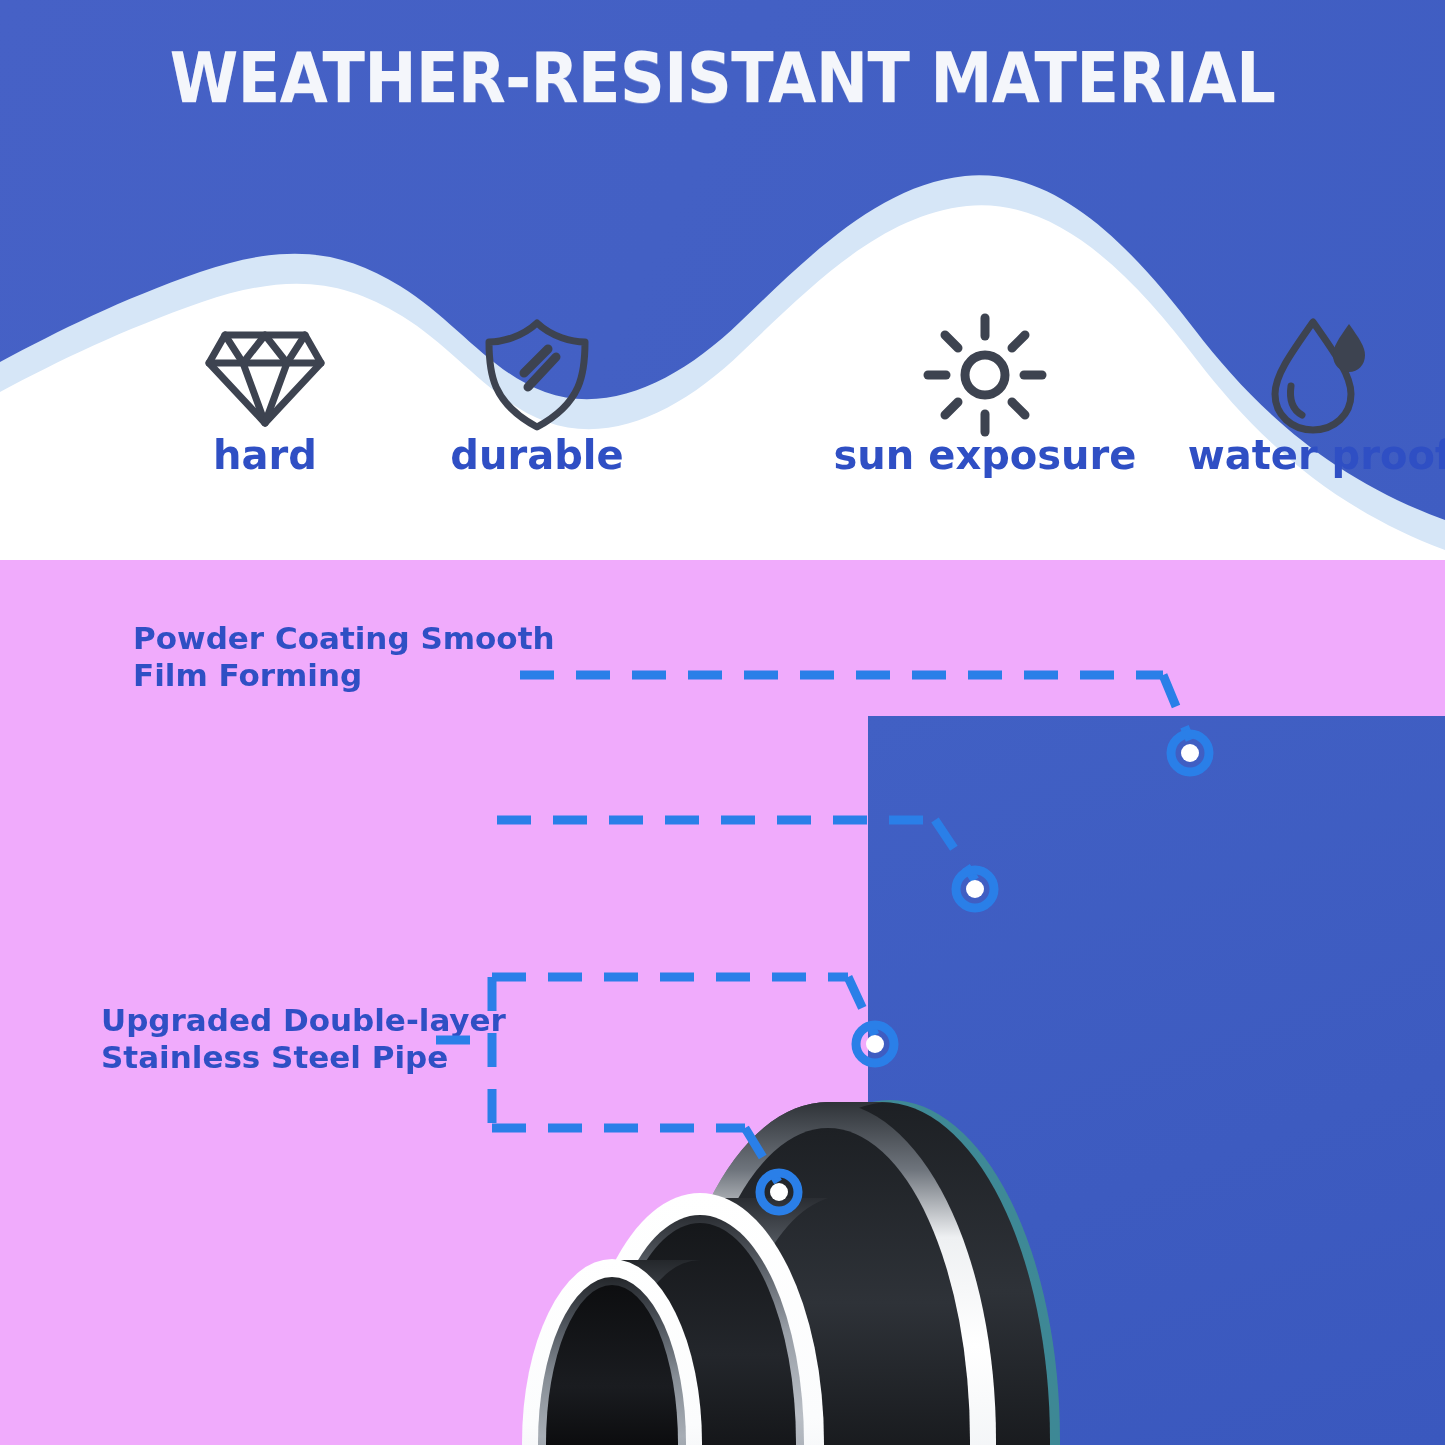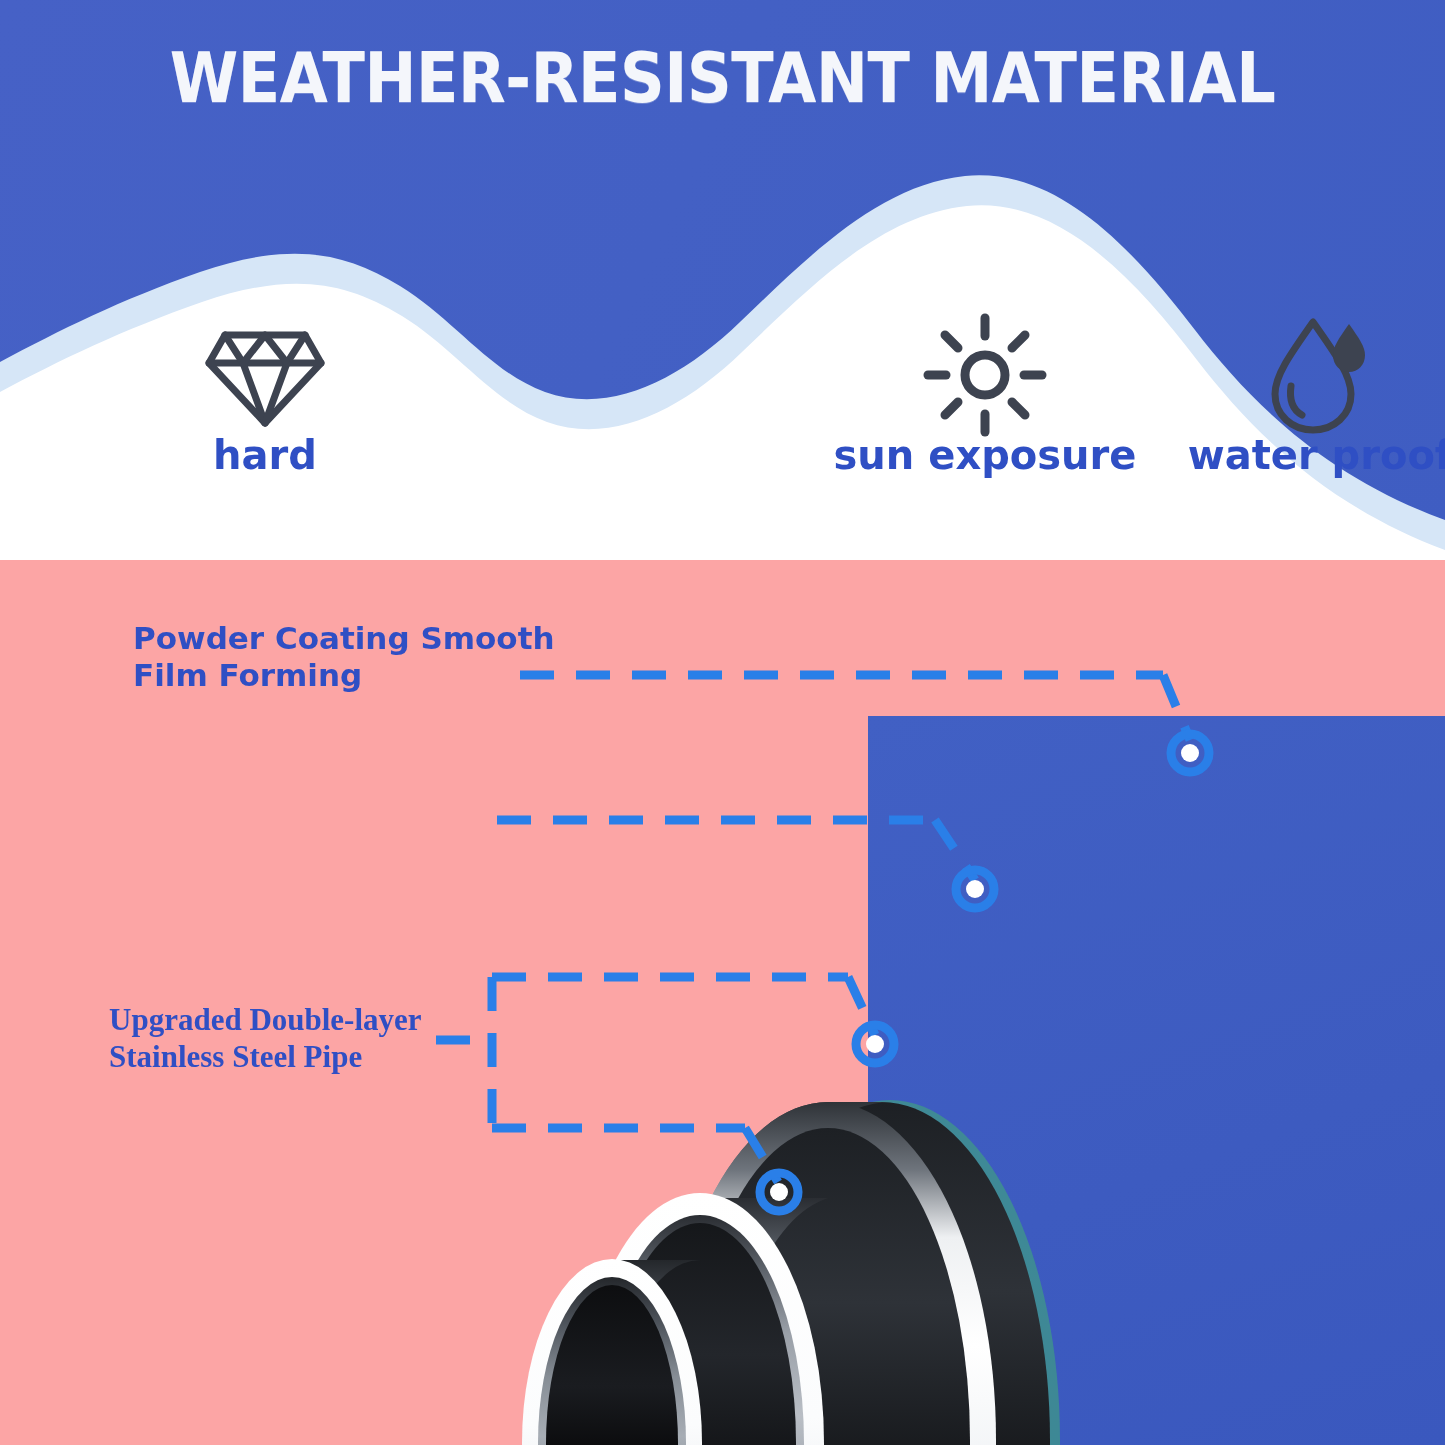--- a/index.html
+++ b/index.html
@@ -5,21 +5,21 @@
   * { margin:0; padding:0; box-sizing:border-box; }
   html, body {
     width:1445px; height:1445px;
     background:#ffffff;
     font-family:"Liberation Sans", sans-serif;
     overflow:hidden;
   }
   #stage {
     position:relative;
     width:1445px; height:1445px;
-    background:#fca5a5;
+    background:#f0abfc;
     overflow:hidden;
   }
 
   
   .banner {
     position:absolute; left:0; top:0;
     width:1445px; height:560px;
     background:linear-gradient(115deg,#4661c6 0%,#4360c4 45%,#3f5dc2 100%);
     overflow:hidden;
   }
@@ -83,21 +83,21 @@
     position:absolute;
     color:#2f4fc4;
     font-family:"DejaVu Sans", sans-serif;
     font-weight:700;
     font-size:31px;
     line-height:1.18;
     white-space:pre-line;
   }
   .c0 { left:133px; top:620px; }
   .c1 { left:190px; top:786px; }
-  .c2 { left:109px; top:1002px;font-family:Liberation Serif, serif; }
+  .c2 { left:101px; top:1002px; }
 
   
   .leaders { position:absolute; left:0; top:0; width:1445px; height:1445px; pointer-events:none; }
 </style>
 </head>
 <body>
 
 <div id="stage">
 
   <div class="banner">
@@ -134,20 +134,30 @@
           <path d="M22 16 H102 L118 44 L62 104 L6 44 Z"></path>
           <path d="M6 44 H118"></path>
           <path d="M22 16 L40 44 L62 104"></path>
           <path d="M102 16 L84 44 L62 104"></path>
           <path d="M40 44 L62 16 L84 44"></path>
         </svg>
       </div>
       <div class="flabel">hard</div>
     </div>
 
+    <div class="feature f1">
+      <div class="ficon">
+        <svg width="118" height="120" viewBox="0 0 118 120" fill="none" stroke="#3d4350" stroke-width="7" stroke-linejoin="round" stroke-linecap="round">
+          <path d="M59 8 C 44 22 24 27 11 27 C 11 58 14 88 59 112 C 104 88 107 58 107 27 C 94 27 74 22 59 8 Z"></path>
+          <path d="M50 72 L78 42" stroke-width="9"></path>
+          <path d="M46 58 L70 34" stroke-width="9"></path>
+        </svg>
+      </div>
+      <div class="flabel">durable</div>
+    </div>
 
     <div class="feature f2">
       <div class="ficon">
         <svg width="126" height="126" viewBox="0 0 126 126" fill="none" stroke="#3d4350" stroke-width="9" stroke-linecap="round">
           <circle cx="63" cy="63" r="20"></circle>
           <path d="M63 6  V24"></path>
           <path d="M63 102 V120"></path>
           <path d="M6 63  H24"></path>
           <path d="M102 63 H120"></path>
           <path d="M23 23  L36 36"></path>

